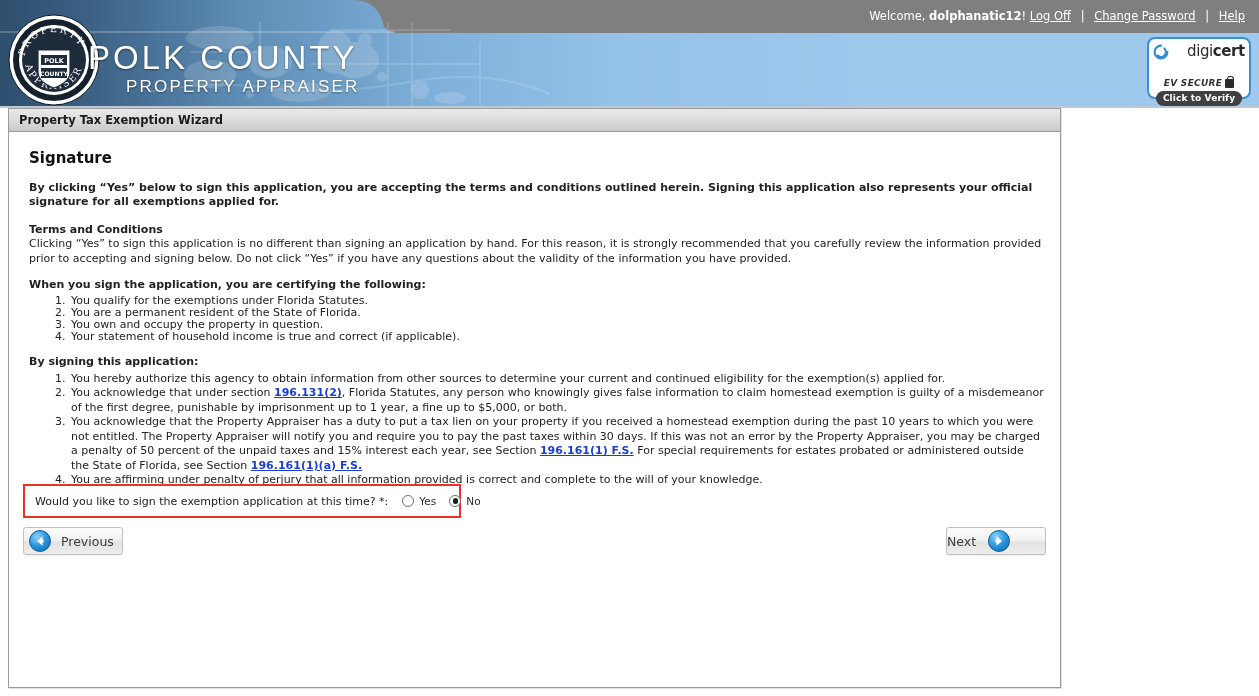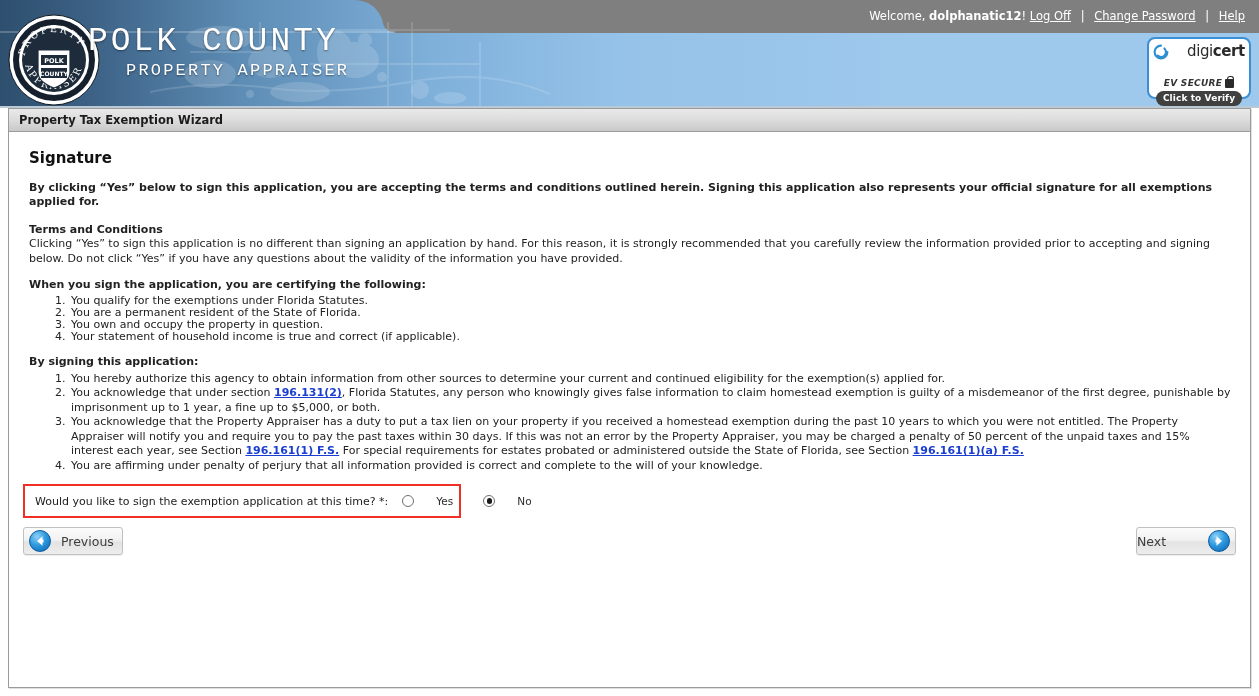--- a/index.html
+++ b/index.html
@@ -85,23 +85,23 @@
   
   .seal {
     position: absolute;
     left: 8px; top: 14px;
     width: 92px; height: 92px;
   }
 
   
   .title-block {
     position: absolute;
-    left: 88px; top: 24px;
+    left: 88px; top: 40px;
     color: #ffffff;
-    font-family: Liberation Mono, monospace;
+    font-family: Liberation Sans, sans-serif;
     text-shadow: 0 1px 2px rgba(0,0,0,0.45);
   }
   .title-line1 {
     font-size: 33px;
     letter-spacing: 3px;
     line-height: 36px;
     white-space: nowrap;
   }
   .title-line2 {
     font-size: 17px;
@@ -201,21 +201,21 @@
     color: #ffffff;
     font-size: 9px;
     font-weight: bold;
     letter-spacing: 0.1px;
   }
 
   
   .page-frame {
     position: absolute;
     left: 8px; top: 108px;
-    width: 1243px; height: 580px;
+    width: 1053px; height: 580px;
     background: #ffffff;
     border: 1px solid #9b9b9b;
     box-sizing: border-box;
     box-shadow: 1px 1px 0 rgba(0,0,0,0.12);
   }
   .wizard-titlebar {
     height: 22px;
     background: linear-gradient(to bottom, #e9e9e9 0%, #dcdcdc 50%, #c9c9c9 100%);
     border-bottom: 1px solid #9b9b9b;
     display: flex;
@@ -288,21 +288,21 @@
   }
   .question-label {
     font-size: 11px;
     color: #1b1b1b;
     white-space: nowrap;
   }
   .radio-group {
     display: flex;
     align-items: center;
     margin-left: 14px;
-    gap: 20px;
+    gap: 3px;
   }
   .radio {
     width: 12px; height: 12px;
     border: 1px solid #6f6f6f;
     border-radius: 50%;
     background: #ffffff;
     box-sizing: border-box;
     display: inline-block;
     position: relative;
     flex: none;
@@ -339,21 +339,21 @@
   .btn-prev {
     left: 14px; top: 395px;
     width: 100px;
     padding-left: 5px;
     gap: 10px;
   }
   .btn-next {
     right: 14px; top: 395px;
     width: 100px;
     padding-right: 5px;
-    justify-content: space-between;
+    justify-content: flex-start;
     gap: 12px;
   }
   .arrow-circle {
     width: 22px; height: 22px;
     border-radius: 50%;
     background: radial-gradient(circle at 35% 28%, #8fd0f5 0%, #2e9ae0 45%, #0a63b0 100%);
     border: 1px solid #0a5a9e;
     box-sizing: border-box;
     flex: none;
     position: relative;

